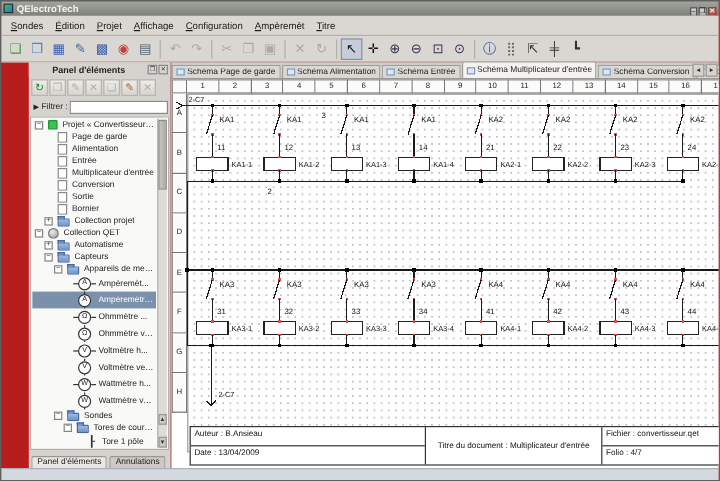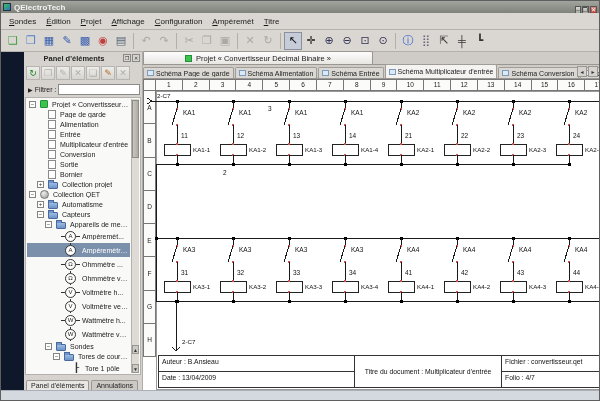--- a/index.html
+++ b/index.html
@@ -1,17 +1,17 @@
 <!DOCTYPE html>
 <html><head>
 <meta charset="utf-8">
 <style>
   html,body{margin:0;padding:0;background:#b8b8b8;font-family:"Liberation Sans","DejaVu Sans",sans-serif;}
   *{box-sizing:border-box;}
-  .window{position:relative;width:600px;height:401px;background:#0f172a;border:1px solid #5f5f5f;display:flex;flex-direction:column;overflow:hidden;}
+  .window{position:relative;width:600px;height:401px;background:#b91c1c;border:1px solid #5f5f5f;display:flex;flex-direction:column;overflow:hidden;}
   
   .titlebar{height:12px;background:linear-gradient(#a2a49e,#7f817b);display:flex;align-items:center;padding:0 2px;flex:none;}
   .appicon{width:8px;height:8px;background:linear-gradient(135deg,#3bc34e,#2a6fd0);border:1px solid #234;margin-right:3px;flex:none;}
   .wtitle{color:#f4f4f2;font-size:8px;font-weight:bold;flex:1;white-space:nowrap;overflow:hidden;}
   .winbtn{width:11px;height:9px;margin-left:1px;border:1px solid #555;background:linear-gradient(#d8d8d4,#a9a9a4);color:#222;font-size:6px;line-height:7px;text-align:center;flex:none;cursor:default;}
   .winbtn.close{background:linear-gradient(#e08a82,#b23a30);color:#fff;}
   
   .menubar{height:17px;background:#dad7d2;border-bottom:1px solid #b4b1ac;display:flex;align-items:center;padding:0 3px;flex:none;}
   .menu-item{display:inline-block;font-size:8px;color:#1a1a1a;padding:2px 5px;white-space:nowrap;}
   .menu-item::first-letter{text-decoration:underline;}
@@ -313,26 +313,20 @@
             <span class="tlabel">Tore 1 pôle</span>
           </div>
         </div>
       <div class="dock-tabs" id="dock-tabs">
           <span class="dock-tab active">Panel d'éléments</span>
           <span class="dock-tab">Annulations</span>
         </div>
     </div>
 
     <div class="workspace">
-      <div class="mdi-bar">
-        <div class="mdi-tab">
-          <span class="mdi-icon"></span>
-          <span>Projet « Convertisseur Décimal Binaire »</span>
-        </div>
-      </div>
       <div class="schema-bar" id="schema-bar">
         <span class="stab">
             <span class="stabicon"></span>
             <span class="stab-label">Schéma Page de garde</span>
           </span>
           <span class="stab">
             <span class="stabicon"></span>
             <span class="stab-label">Schéma Alimentation</span>
           </span>
           <span class="stab">

